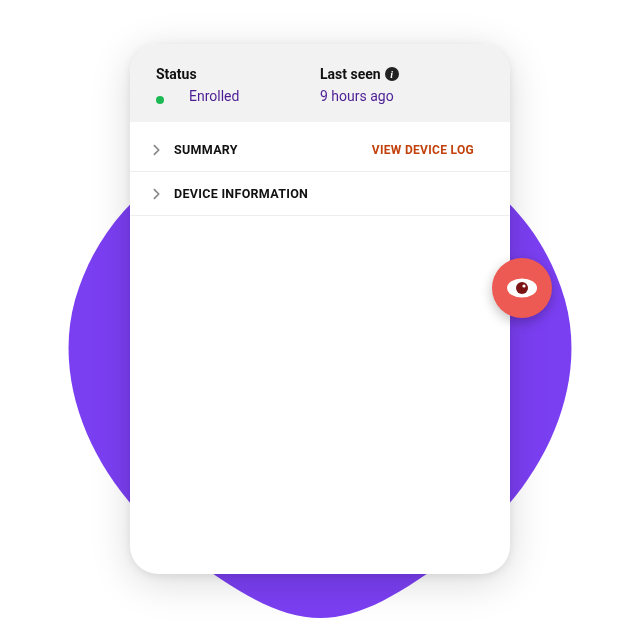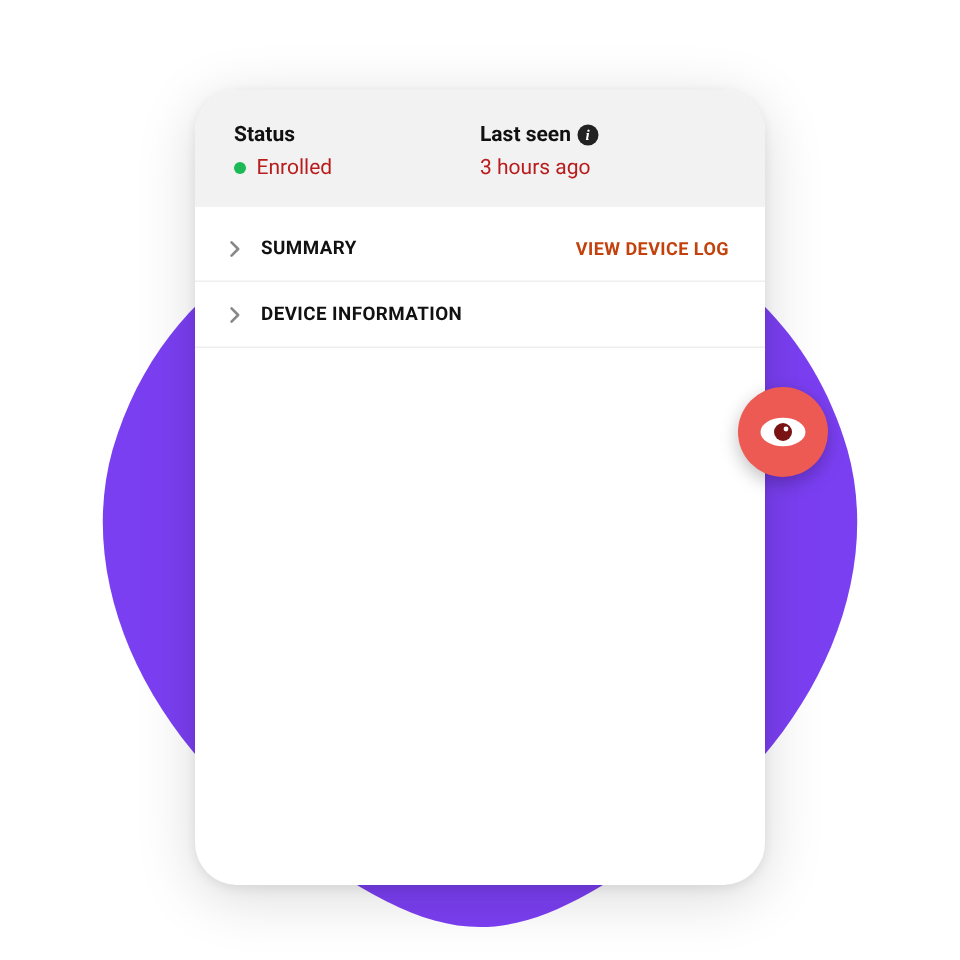--- a/index.html
+++ b/index.html
@@ -13,21 +13,21 @@
     position: absolute;
     width: 520px;
     height: 500px;
     left: 60px;
     top: 120px;
     z-index: 0;
   }
   .card {
     position: absolute;
     left: 130px;
-    top: 60px;
+    top: 44px;
     width: 380px;
     height: 530px;
     background: #ffffff;
     border-radius: 28px;
     box-shadow: 0 8px 40px rgba(0,0,0,0.15), 0 2px 8px rgba(0,0,0,0.08);
     z-index: 2;
     overflow: hidden;
   }
   .card-header {
     background: #f2f2f2;
@@ -39,42 +39,42 @@
     font-size: 14px;
     font-weight: 700;
     color: #111;
     display: flex;
     align-items: center;
     gap: 4px;
     margin-bottom: 6px;
   }
   .hdr-value {
     font-size: 14px;
-    color: #b91c1c;
+    color: #4c1d95;
     display: flex;
-    align-items: center;
-    gap: 7px;
+    align-items: flex-end;
+    gap: 25px;
   }
   .status-dot {
     width: 8px; height: 8px; border-radius: 50%;
     display: inline-block;
   }
   .info-icon {
     width: 14px; height: 14px; border-radius: 50%;
     background: #222; color: #fff;
     font-size: 10px; font-weight: 700;
     display: inline-flex; align-items: center; justify-content: center;
     font-style: italic;
     font-family: Georgia, serif;
   }
   .list { }
   .row {
     display: flex;
     align-items: center;
-    padding: 14px 24px 14px 20px;
+    padding: 14px 36px 14px 20px;
     border-bottom: 1px solid #eee;
     font-size: 12.5px;
     font-weight: 700;
     color: #111;
     letter-spacing: 0.3px;
   }
   .row:first-child { padding-top: 20px; }
   .chev {
     width: 14px; height: 14px;
     margin-right: 10px;
@@ -126,21 +126,21 @@
         <span class="status-dot" style="background:#1db954"></span>
         <span>Enrolled</span>
       </div>
     </div>
     <div class="hdr-col">
       <div class="hdr-label">
         <span>Last seen</span>
         <span class="info-icon">i</span>
       </div>
       <div class="hdr-value">
-        <span>3 hours ago</span>
+        <span>9 hours ago</span>
       </div>
     </div>
   </div>
 
   <div class="list">
 
   <div class="row">
         <svg class="chev" viewBox="0 0 16 16">
           <path d="M5 3 L10 8 L5 13" fill="none" stroke="currentColor" stroke-width="2" stroke-linecap="round" stroke-linejoin="round"></path>
         </svg>

